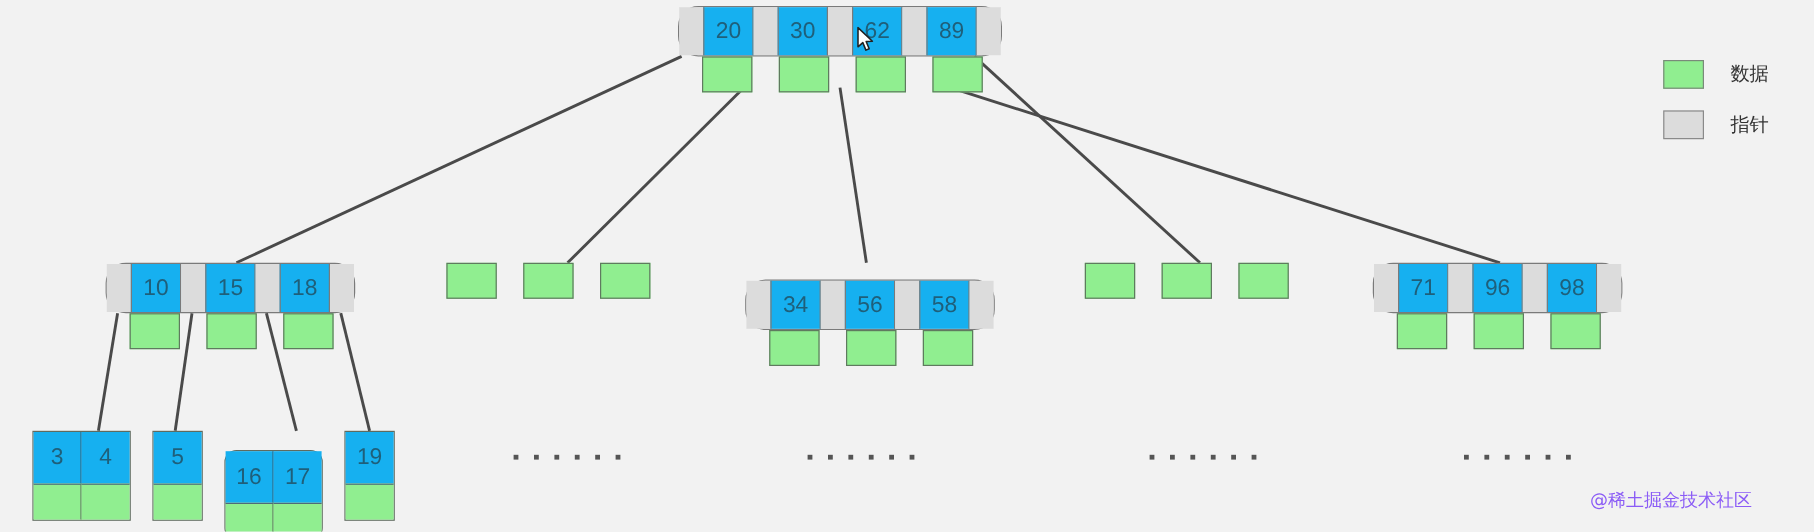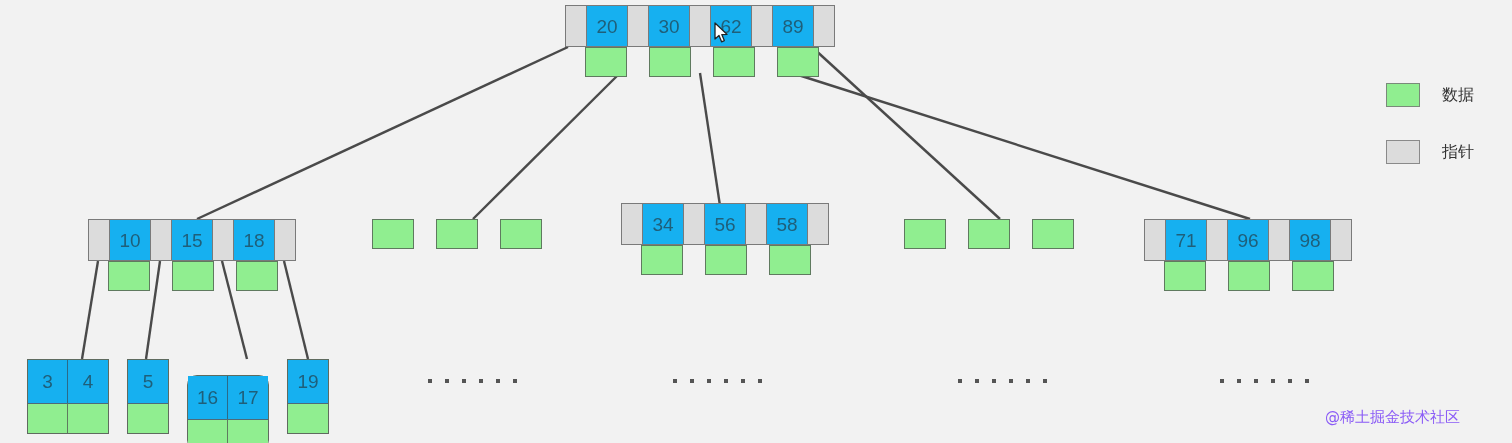--- a/index.html
+++ b/index.html
@@ -54,21 +54,21 @@
     border-left: 1px solid #7a7a7a;
     border-right: 1px solid #7a7a7a;
     box-sizing: border-box;
     display: flex;
     align-items: center;
     justify-content: center;
     color: #1f5f7a;
     font-size: 19px;
     line-height: 1;
   }
-  .keyrow.h42 { height: 42px; }
+  .keyrow.h42 { height: 42px; border-radius: 17px; }
   
   .datarow {
     position: relative;
     height: 30px;
     width: 100%;
   }
   .databox {
     position: absolute;
     top: 0;
     width: 42px;
@@ -130,21 +130,20 @@
   }
   
   .legend {
     position: absolute;
     z-index: 4;
   }
   .legend-row {
     display: flex;
     align-items: center;
     margin-bottom: 18px;
-    margin-top: 33px;
   }
   .legend-swatch {
     width: 34px;
     height: 24px;
     box-sizing: border-box;
     border: 1px solid #8a8a8a;
   }
   .legend-swatch.green { background: #90ee90; border-color: #7a8a7a; }
   .legend-swatch.gray  { background: #dcdcdc; }
   .legend-label {
@@ -222,21 +221,21 @@
           <div class="databox" style="left: 148px;"></div>
         </div>
       </div>
       <div class="node" style="left: 352px; top: 219px;">
         <div class="datarow">
           <div class="databox" style="left: 20px;"></div>
           <div class="databox" style="left: 84px;"></div>
           <div class="databox" style="left: 148px;"></div>
         </div>
       </div>
-      <div class="node" style="left: 621px; top: 203px;">
+      <div class="node" style="left: 621px; top: 233px;">
         <div class="keyrow h42">
           <div class="cell-ptr"></div>
           <div class="cell-key">34</div>
           <div class="cell-ptr"></div>
           <div class="cell-key">56</div>
           <div class="cell-ptr"></div>
           <div class="cell-key">58</div>
           <div class="cell-ptr"></div>
         </div>
         <div class="datarow">

